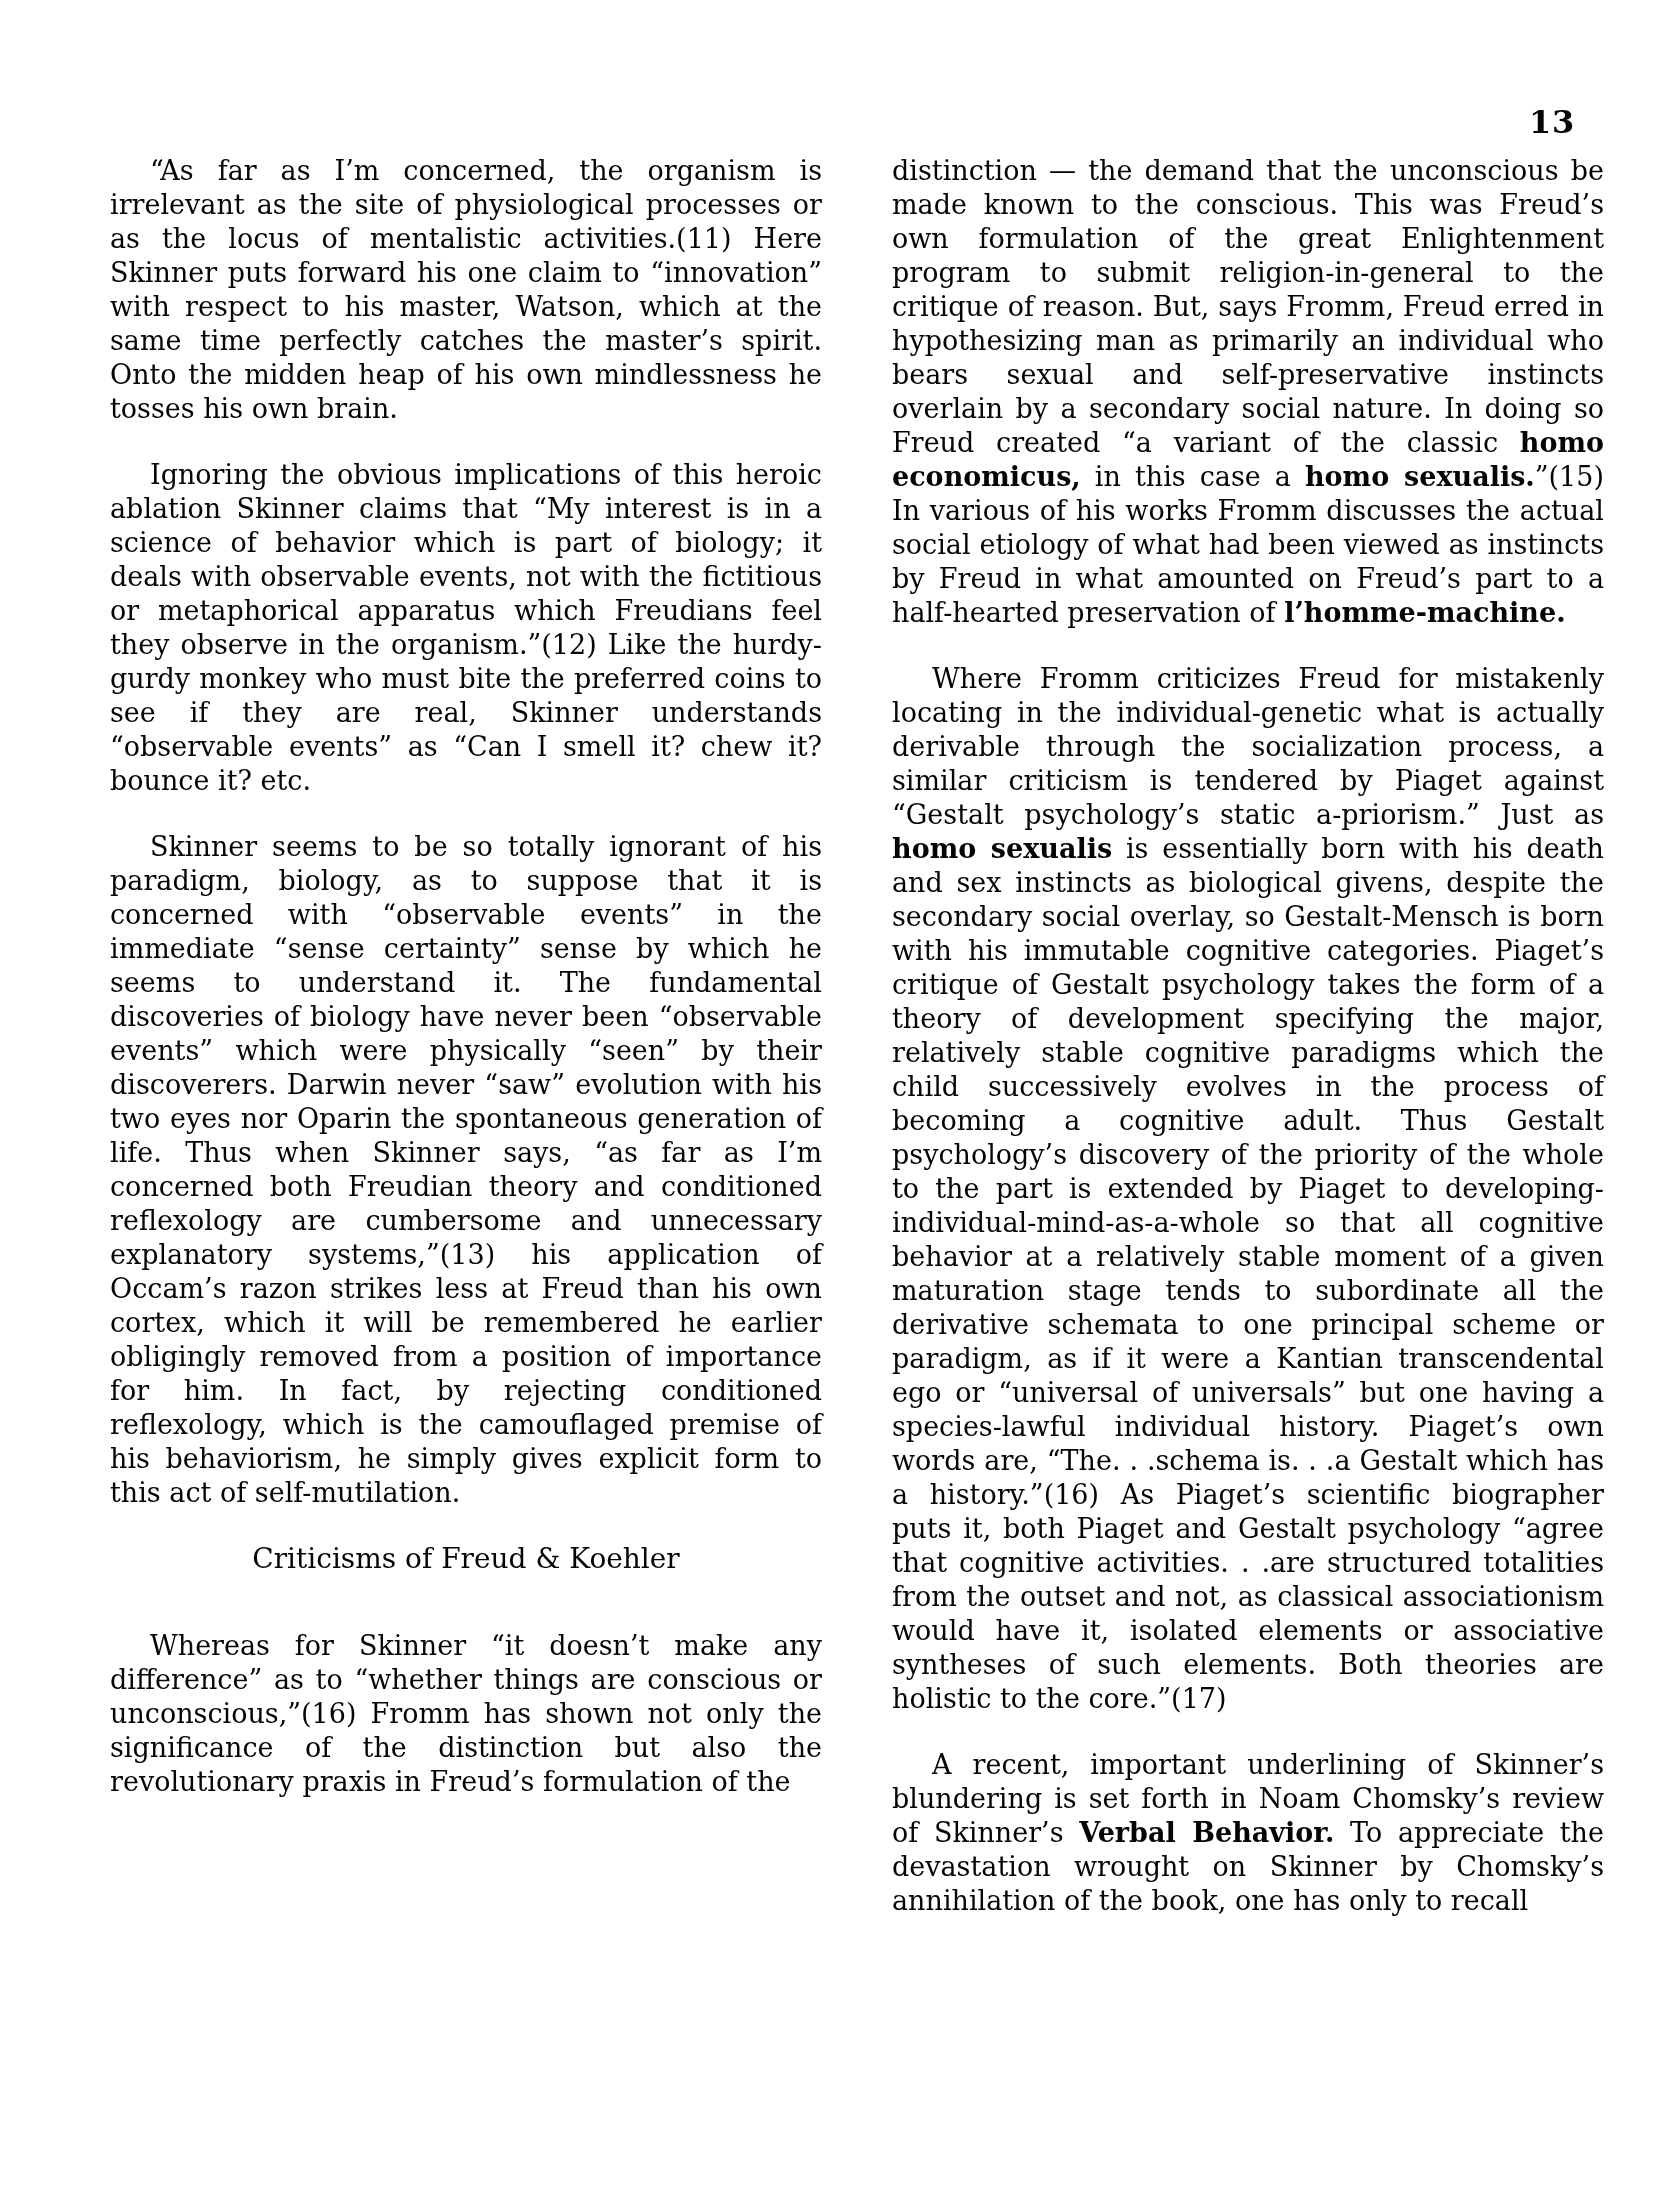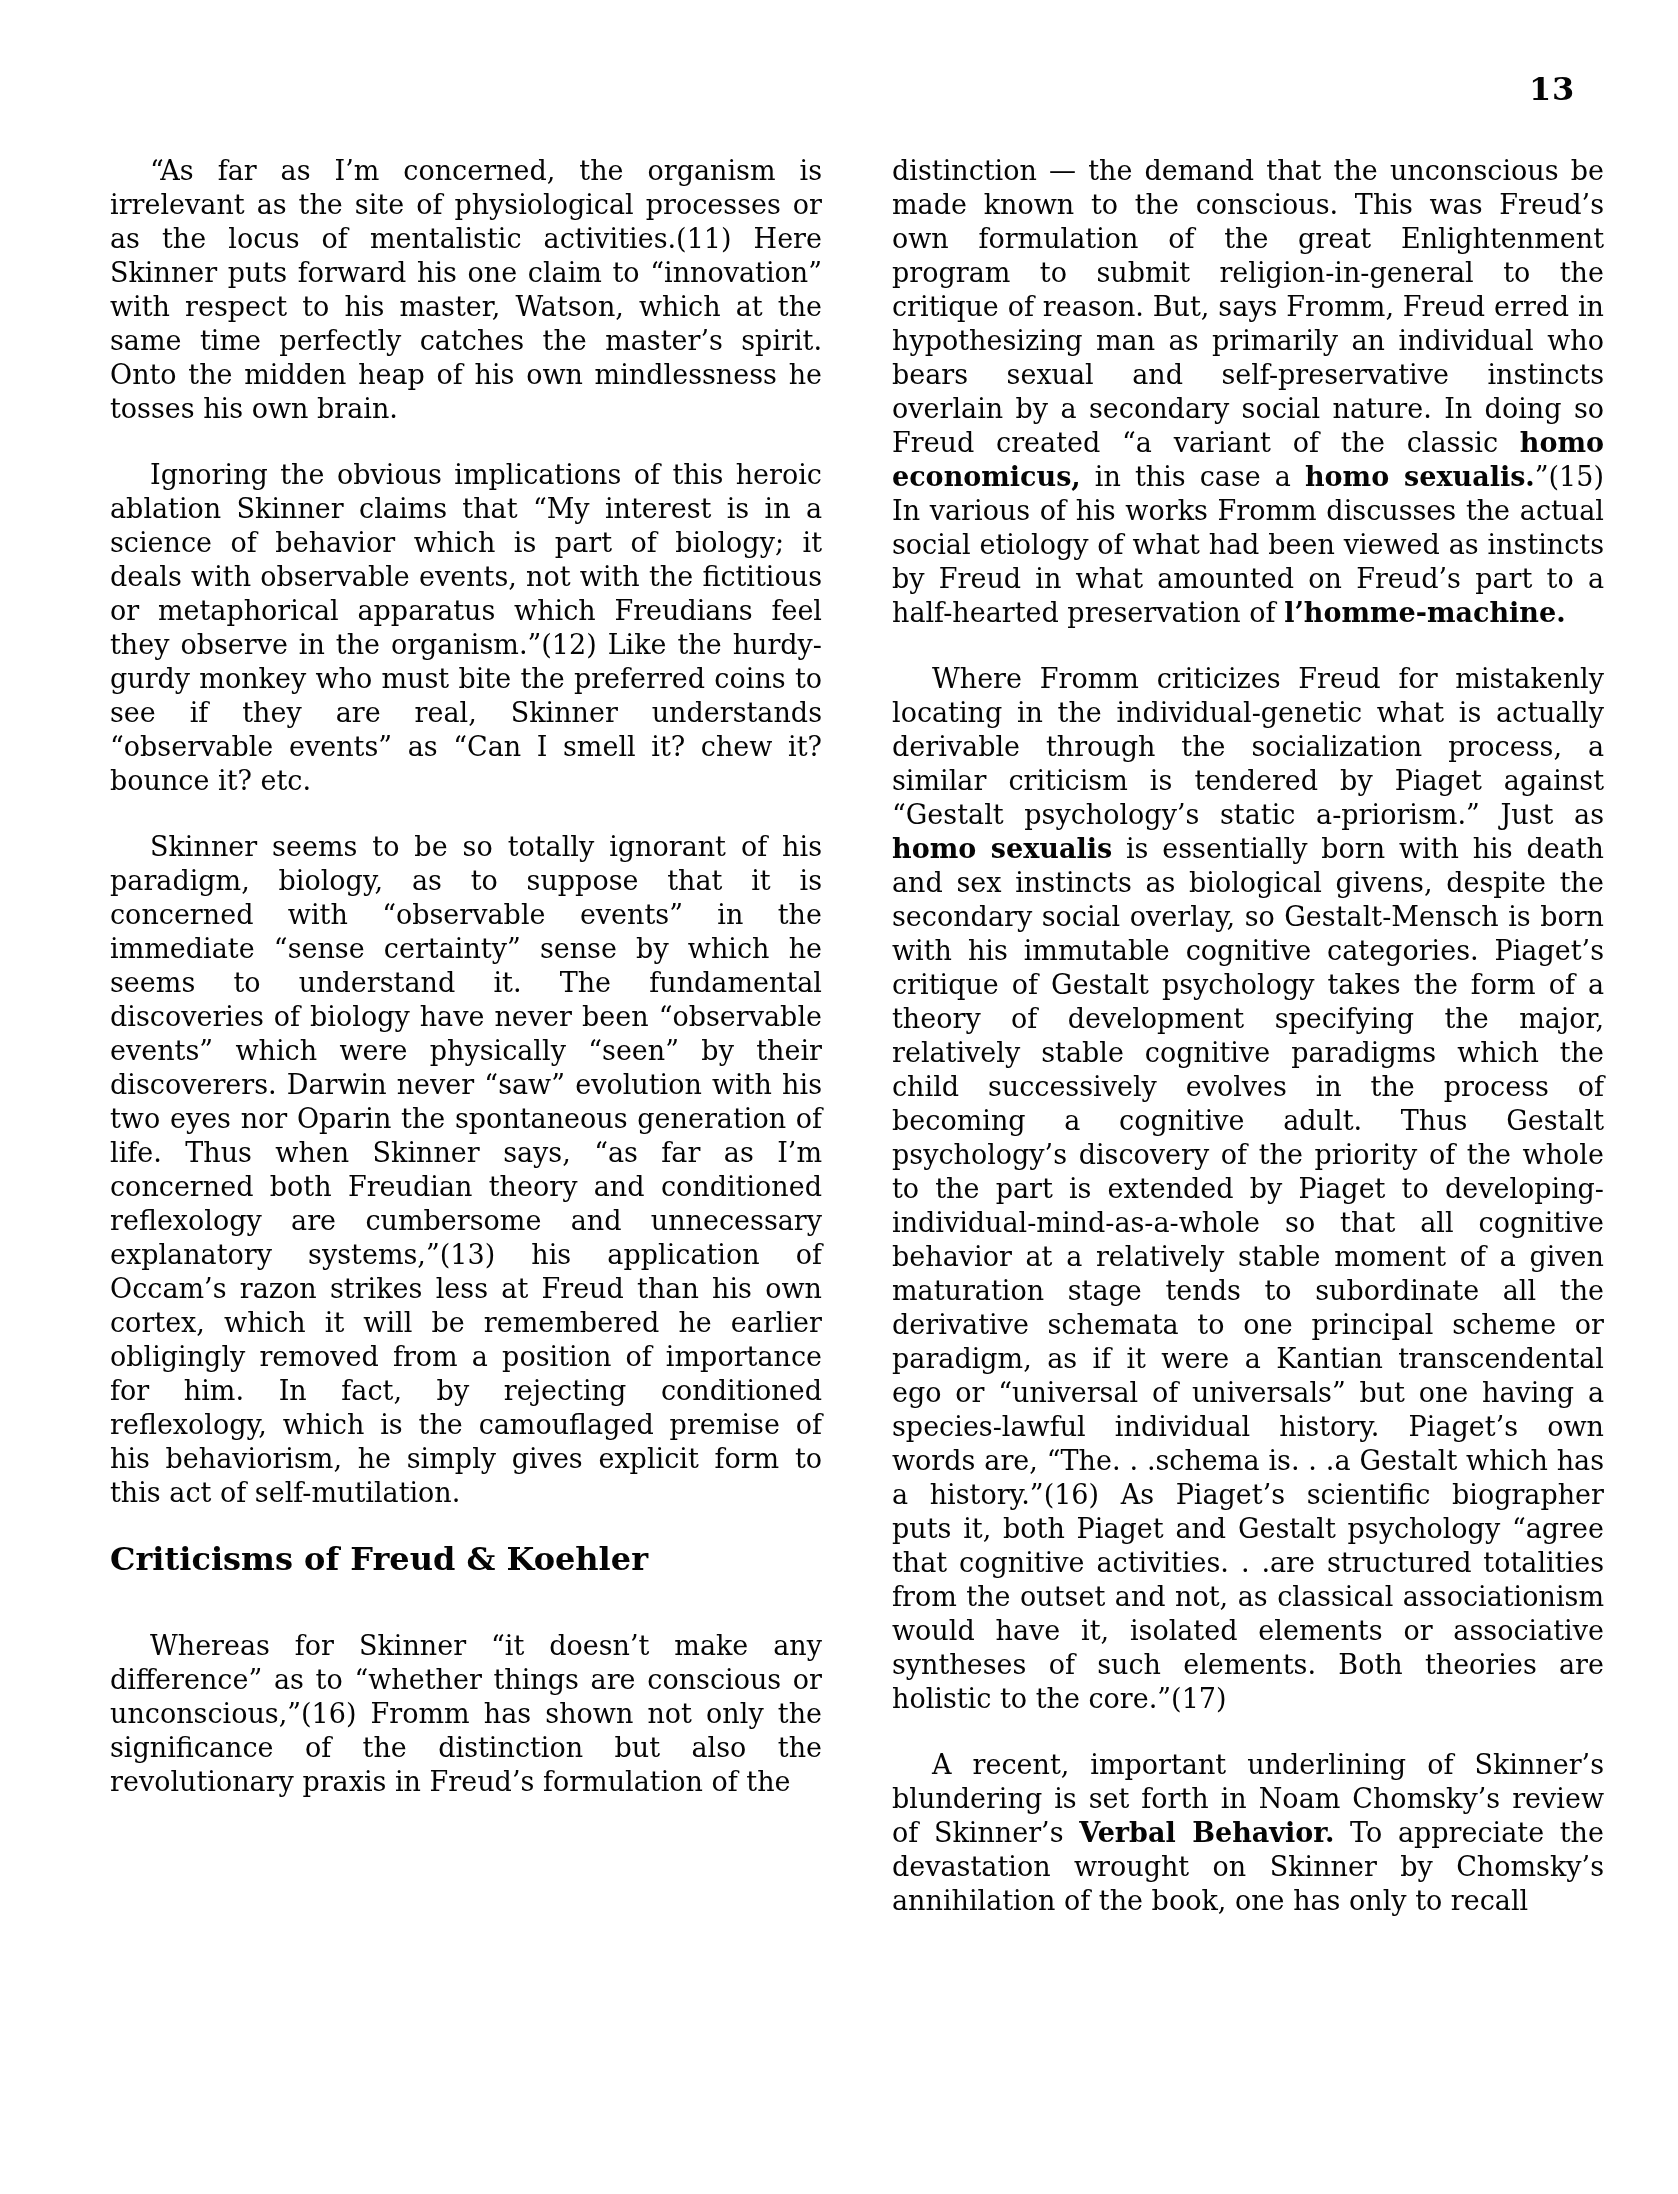--- a/index.html
+++ b/index.html
@@ -15,21 +15,21 @@
     font-family: "DejaVu Serif", "Liberation Serif", serif;
     color: #050505;
   }
   .page {
     position: absolute;
     inset: 0;
     background: #ffffff;
   }
   .page-number {
     position: absolute;
-    top: 70px;
+    top: 103px;
     right: 104px;
     font-size: 32px;
     font-weight: 700;
     letter-spacing: 0.7px;
   }
   .columns {
     position: absolute;
     left: 110px;
     top: 154px;
     display: flex;
@@ -43,23 +43,24 @@
     hyphens: none;
   }
   .para {
     margin: 0 0 32px 0;
     text-indent: 40px;
   }
   .para.noindent {
     text-indent: 0;
   }
   .heading {
-    font-weight: 700;
+    font-weight: 400;
+    text-align: center;
     text-indent: 0;
-    font-size: 32px;
+    font-size: 28px;
     margin: 11.2px 0 53px 0;
   }
   .para b {
     font-weight: 700;
   }
 </style>
 </head>
 <body>
 
 <div class="page">

